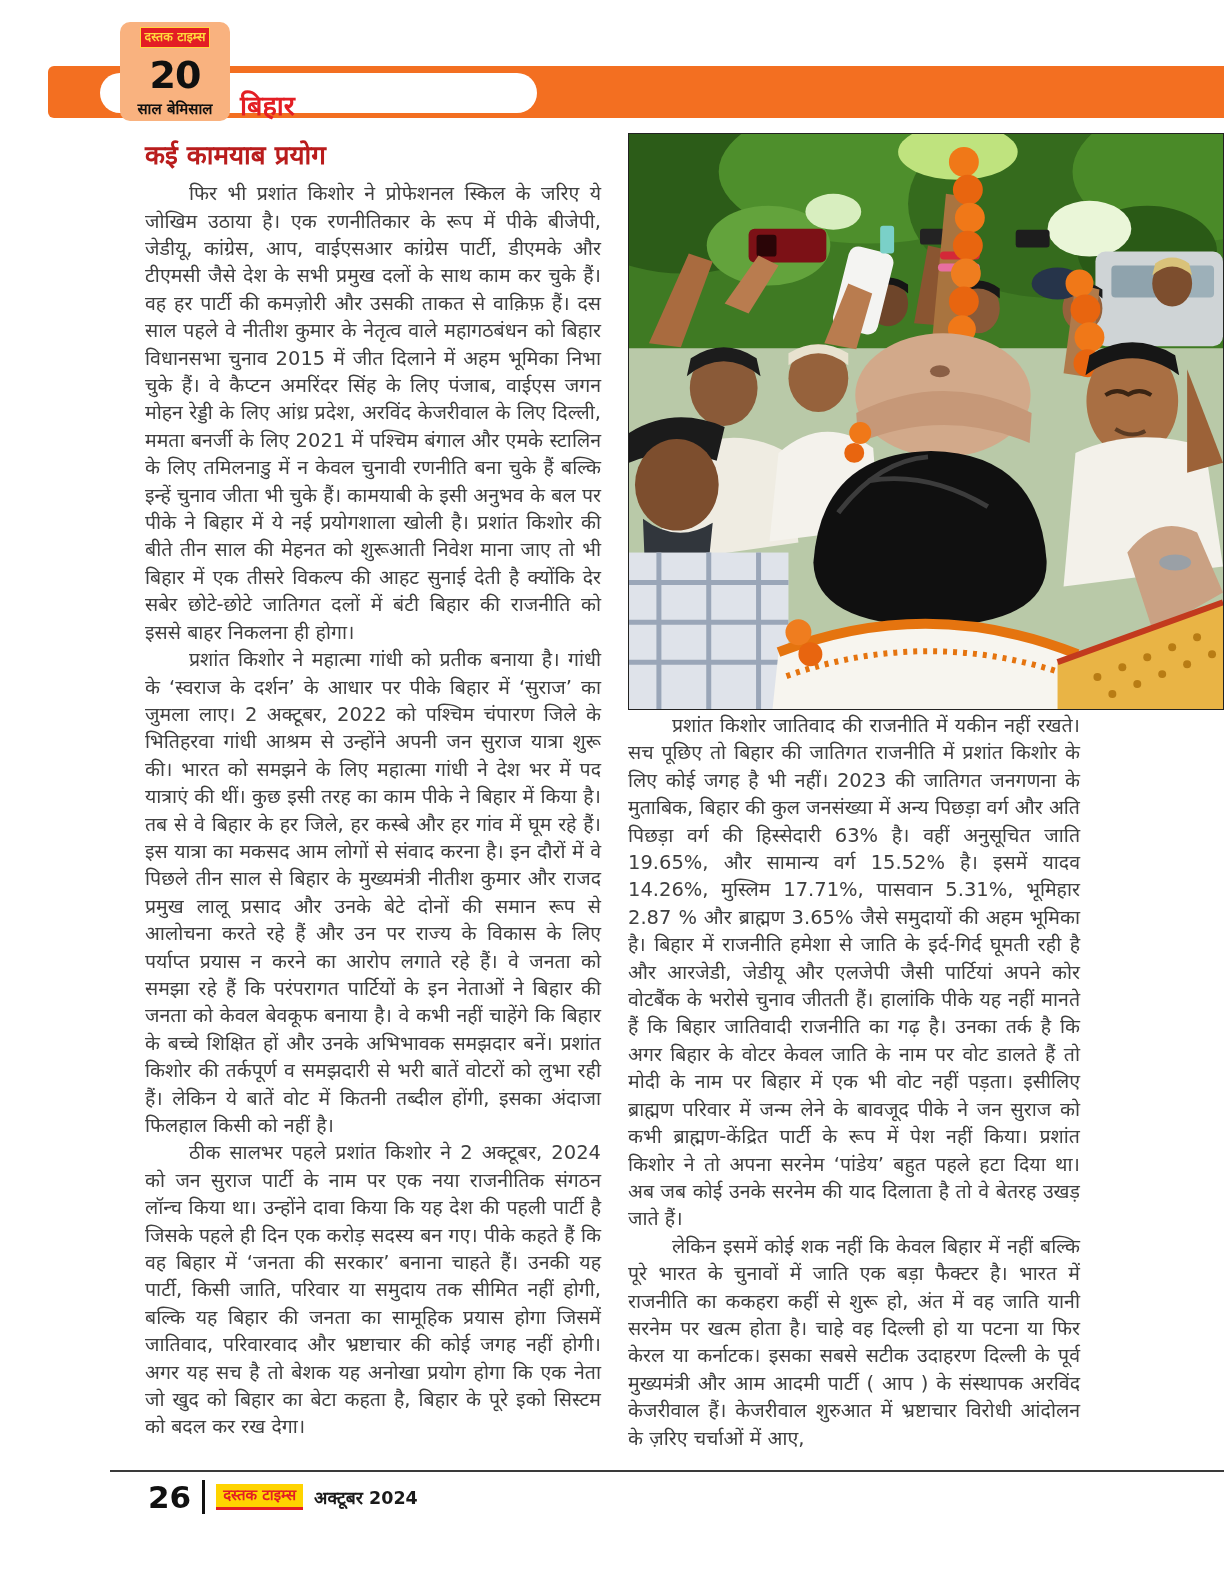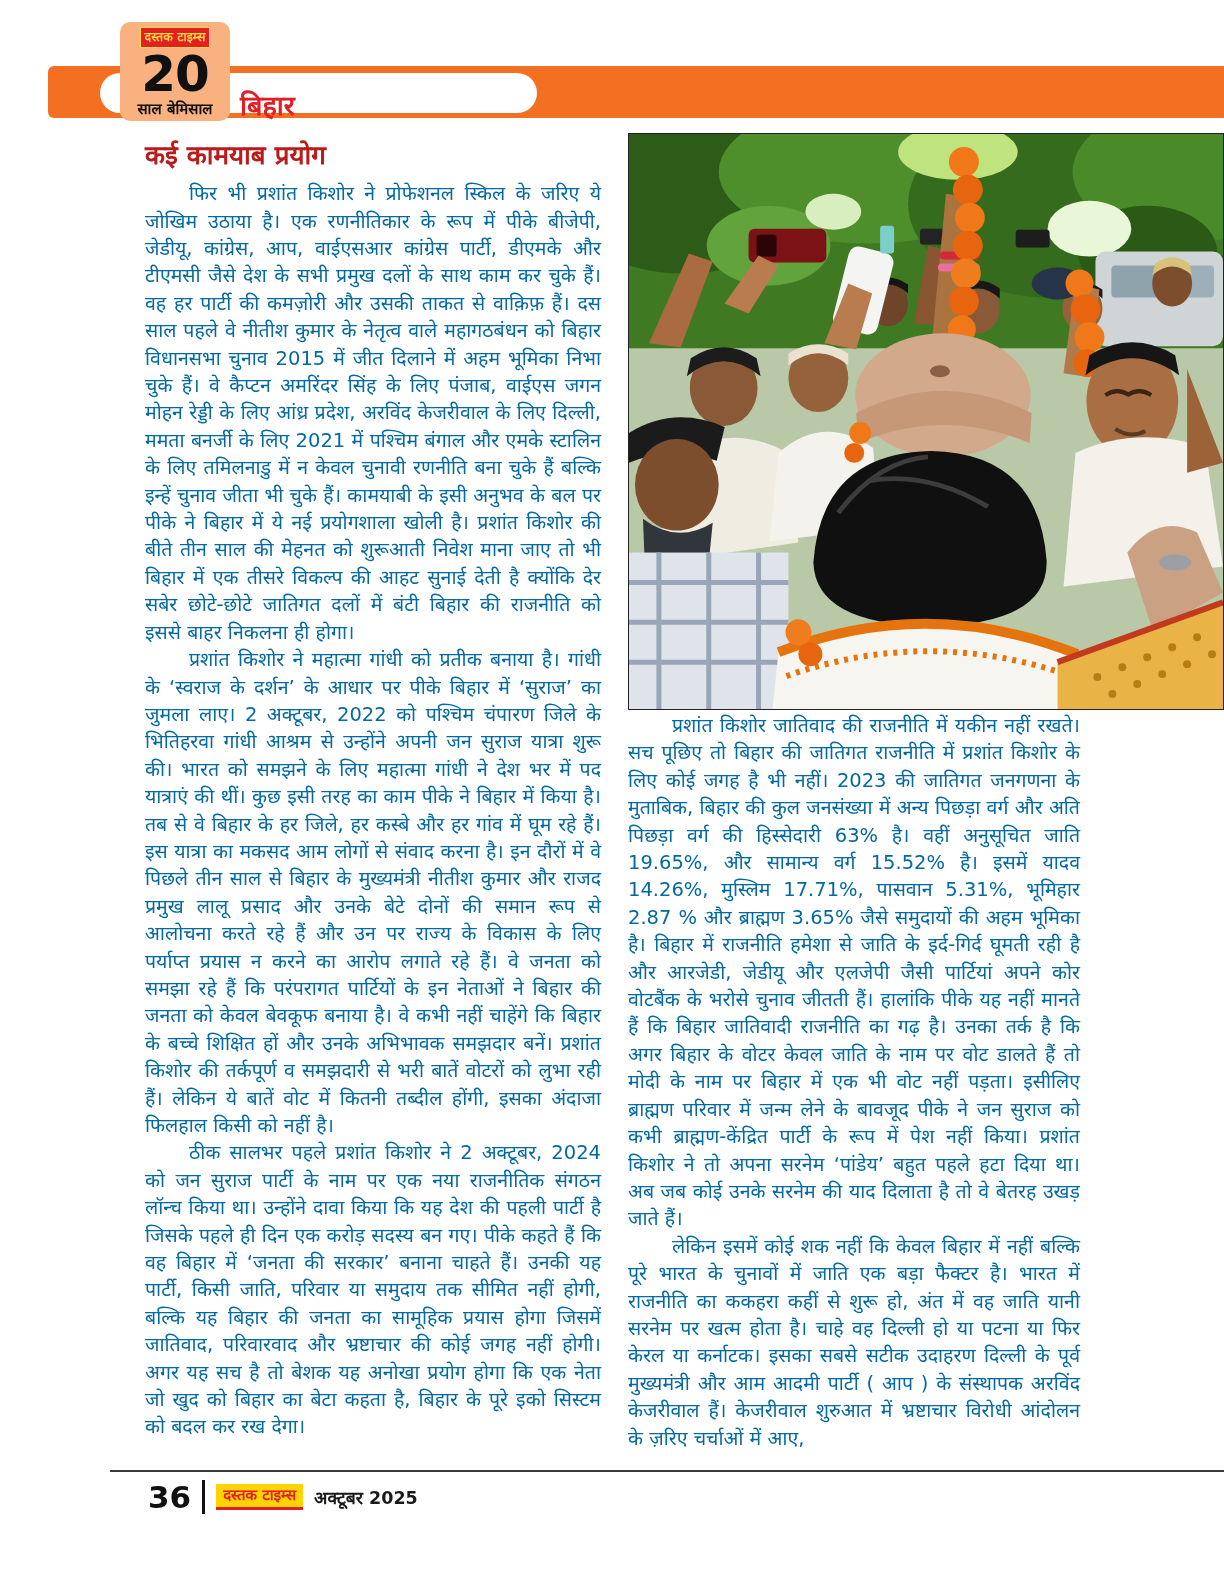--- a/index.html
+++ b/index.html
@@ -6,30 +6,30 @@
   body{width:1224px;height:1584px;position:relative;font-family:"DejaVu Sans",sans-serif;color:#111;}
   .page{position:absolute;inset:0;background:#fff;overflow:hidden;border-radius:18px;}
 
   
   .orange-bar{position:absolute;left:48px;top:66px;width:1176px;height:52px;background:#f36f21;border-radius:6px 0 0 6px;}
   .white-pill{position:absolute;left:100px;top:73px;width:437px;height:40px;background:#ffffff;border-radius:20px;}
   .badge{position:absolute;left:120px;top:22px;width:110px;height:99px;background:#f9b27f;border-radius:10px;
          display:flex;flex-direction:column;align-items:center;justify-content:space-between;box-sizing:border-box;padding:5px 4px 4px;}
   .badge-logo{background:#e31e24;color:#ffd83d;border:1px solid #ffd83d;font-weight:bold;font-size:12.5px;
               padding:1px 4px;line-height:1.35;white-space:nowrap;}
-  .badge-number{font-size:50px;font-weight:800;line-height:0.95;color:#101010;letter-spacing:-1px;}
+  .badge-number{font-size:38px;font-weight:800;line-height:0.95;color:#101010;letter-spacing:-1px;}
   .badge-tagline{font-size:15px;font-weight:bold;color:#101010;line-height:1;}
   .section-label{position:absolute;left:240px;top:75px;font-size:27px;font-weight:bold;color:#e31e24;line-height:1.2;margin-top:15px;}
 
   
   .col-left{position:absolute;left:145px;top:140px;width:456px;}
   .col-right{position:absolute;left:628px;top:712px;width:452px;}
   .section-heading{font-size:26px;font-weight:bold;color:#b91c1c;margin:0 0 9px 0;line-height:1.2;}
   .section-heading.mt{margin-top:18px;}
-  .body-par{font-size:19.5px;line-height:27.4px;text-align:justify;margin:0;text-indent:44px;color:#0369a1;}
+  .body-par{font-size:19.5px;line-height:27.4px;text-align:justify;margin:0;text-indent:44px;color:#404040;}
 
   
   .photo{position:absolute;left:628px;top:133px;width:596px;height:577px;border:1px solid #222;box-sizing:border-box;overflow:hidden;}
   .photo svg{display:block;width:100%;height:100%;}
 
   
   .footer-rule{position:absolute;left:110px;top:1470px;width:1114px;height:2px;background:#3a3a3a;}
   .footer{position:absolute;left:148px;top:1478px;display:flex;align-items:center;gap:11px;height:38px;}
   .page-number{font-size:31px;font-weight:800;color:#111;line-height:1;}
   .vbar{width:3px;height:34px;background:#111;}
@@ -191,19 +191,19 @@
     </svg>
   </div>
 
   <div class="col-right">
     <p class="body-par">प्रशांत किशोर जातिवाद की राजनीति में यकीन नहीं रखते। सच पूछिए तो बिहार की जातिगत राजनीति में प्रशांत किशोर के लिए कोई जगह है भी नहीं। 2023 की जातिगत जनगणना के मुताबिक, बिहार की कुल जनसंख्या में अन्य पिछड़ा वर्ग और अति पिछड़ा वर्ग की हिस्सेदारी 63% है। वहीं अनुसूचित जाति 19.65%, और सामान्य वर्ग 15.52% है। इसमें यादव 14.26%, मुस्लिम 17.71%, पासवान 5.31%, भूमिहार 2.87 % और ब्राह्मण 3.65% जैसे समुदायों की अहम भूमिका है। बिहार में राजनीति हमेशा से जाति के इर्द-गिर्द घूमती रही है और आरजेडी, जेडीयू और एलजेपी जैसी पार्टियां अपने कोर वोटबैंक के भरोसे चुनाव जीतती हैं। हालांकि पीके यह नहीं मानते हैं कि बिहार जातिवादी राजनीति का गढ़ है। उनका तर्क है कि अगर बिहार के वोटर केवल जाति के नाम पर वोट डालते हैं तो मोदी के नाम पर बिहार में एक भी वोट नहीं पड़ता। इसीलिए ब्राह्मण परिवार में जन्म लेने के बावजूद पीके ने जन सुराज को कभी ब्राह्मण-केंद्रित पार्टी के रूप में पेश नहीं किया। प्रशांत किशोर ने तो अपना सरनेम ‘पांडेय’ बहुत पहले हटा दिया था। अब जब कोई उनके सरनेम की याद दिलाता है तो वे बेतरह उखड़ जाते हैं।</p>
     <p class="body-par">लेकिन इसमें कोई शक नहीं कि केवल बिहार में नहीं बल्कि पूरे भारत के चुनावों में जाति एक बड़ा फैक्टर है। भारत में राजनीति का ककहरा कहीं से शुरू हो, अंत में वह जाति यानी सरनेम पर खत्म होता है। चाहे वह दिल्ली हो या पटना या फिर केरल या कर्नाटक। इसका सबसे सटीक उदाहरण दिल्ली के पूर्व मुख्यमंत्री और आम आदमी पार्टी ( आप ) के संस्थापक अरविंद केजरीवाल हैं। केजरीवाल शुरुआत में भ्रष्टाचार विरोधी आंदोलन के ज़रिए चर्चाओं में आए,</p>
   </div>
 
   <div class="footer-rule"></div>
   <div class="footer">
-    <span class="page-number">36</span>
+    <span class="page-number">26</span>
     <span class="vbar"></span>
     <span class="footer-logo">दस्तक टाइम्स</span>
-    <span class="issue-date">अक्टूबर 2025</span>
+    <span class="issue-date">अक्टूबर 2024</span>
   </div>
 
 </div>
 
 </body></html>

